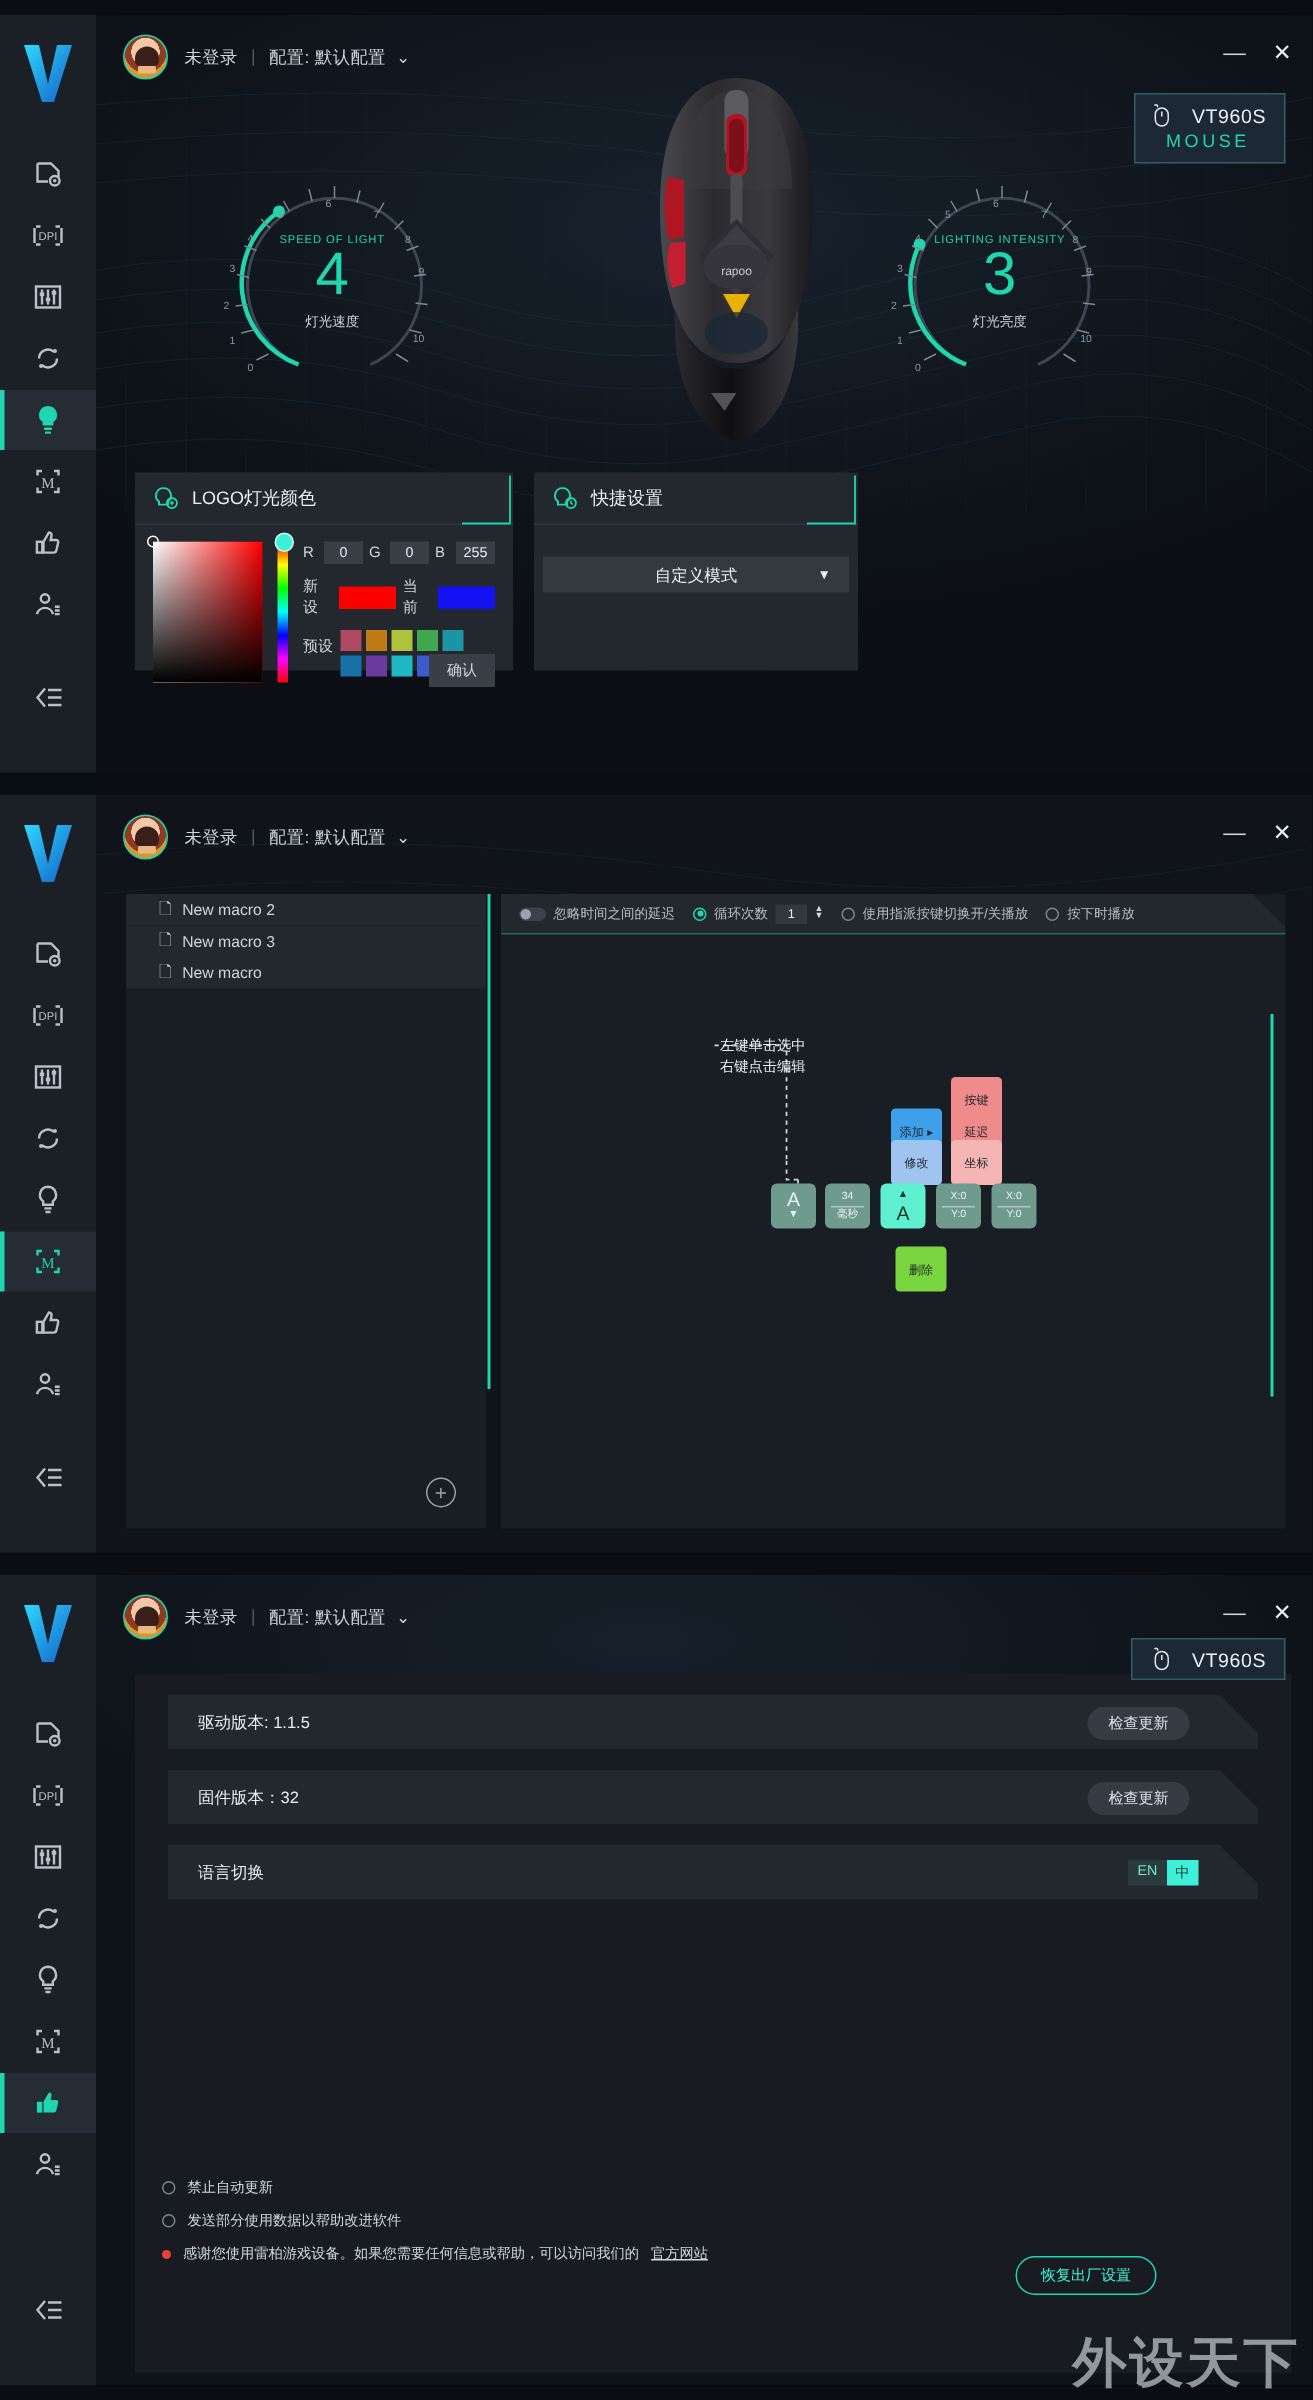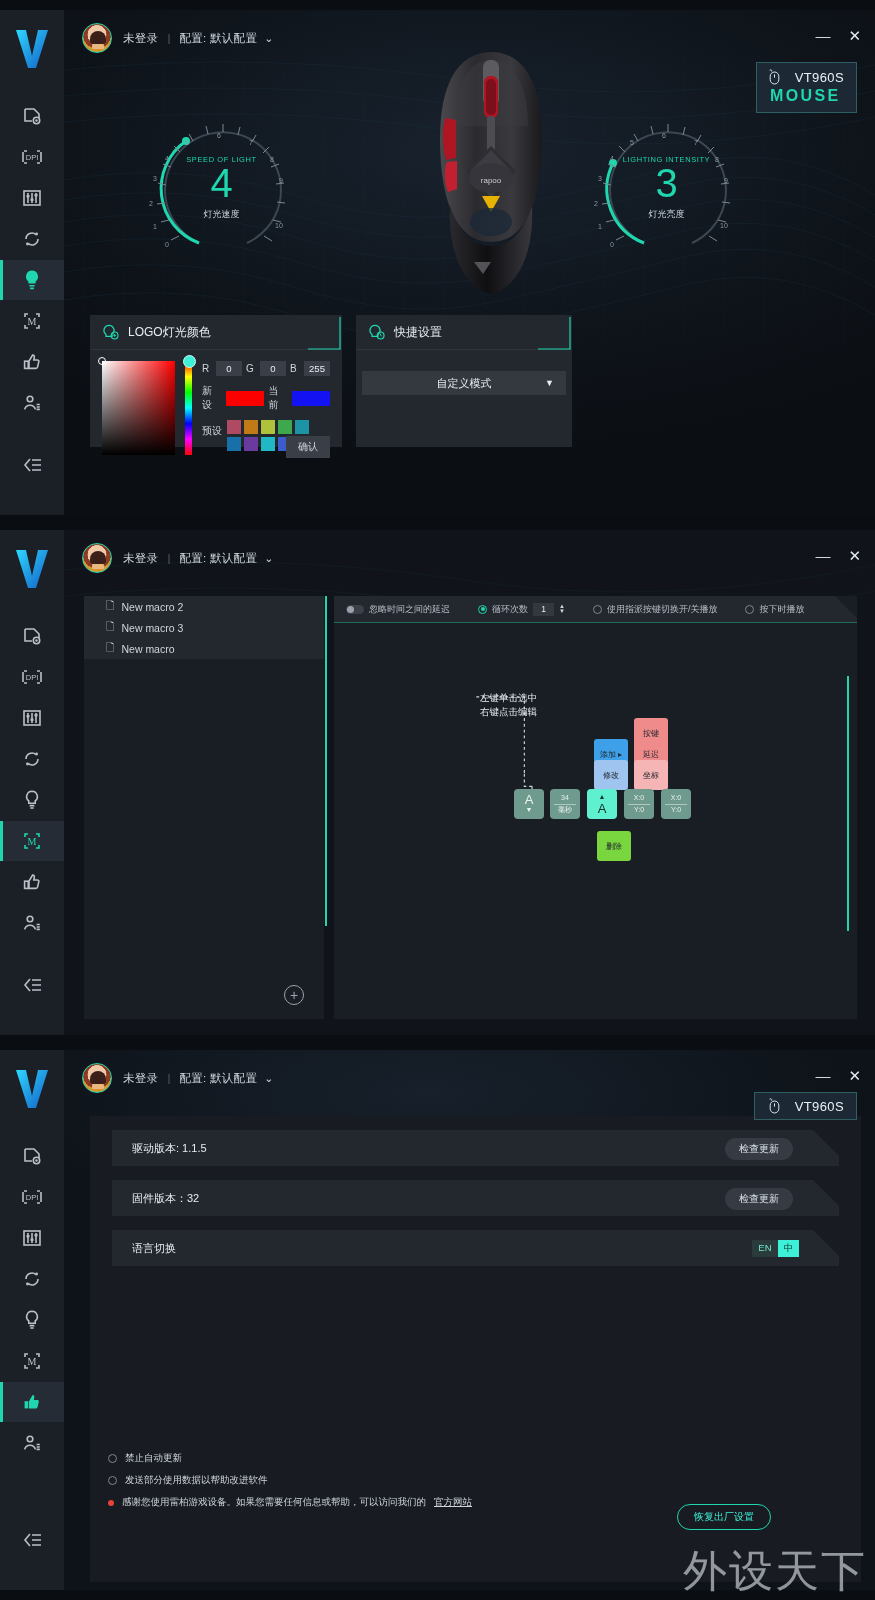--- a/index.html
+++ b/index.html
@@ -82,21 +82,21 @@
   .wbtn.close { color:#e6edf3; }
 
   
   .devbadge {
     position:absolute; right:18px; top:52px; z-index:5;
     background:#1d2835; border:1px solid #2e5f62;
     padding:6px 12px 7px 10px; text-align:center;
   }
   .devrow { display:flex; align-items:center; gap:14px; }
   .devname { font-size:13px; color:#e9f1f7; letter-spacing:.4px;}
-  .devmouse { font-size:16px; font-weight:bold; color:#1fd6ae; letter-spacing:2.4px; margin-top:2px;}
+  .devmouse { font-size:12px; font-weight:normal; color:#1fd6ae; letter-spacing:2.4px; margin-top:2px;}
   .devbadge.small { padding:5px 12px; }
 
   
   .dialwrap { position:absolute; z-index:3; width:165px; height:145px; }
   #dialA { left: 75px; top: 95px; }
   #dialB { left: 520px; top: 95px; }
   .dial-label { position:absolute; left:0; right:0; top:50px; text-align:center;
      font-size:7.5px; color:#1fd6ae; letter-spacing:.6px; }
   .dial-val { position:absolute; left:0; right:0; top:58px; text-align:center;
      font-size:40px; color:#1fd6ae; font-weight:300; line-height:1; }
@@ -165,21 +165,21 @@
   .mrow { height:21px; display:flex; align-items:center; padding-left:22px; font-size:10.5px; color:#cfd6dd; cursor:pointer; }
   .mrow .fi { margin-right:7px; }
   .mrow.sel { background:#23272e; }
   .addbtn { position:absolute; right:20px; bottom:14px; width:20px; height:20px;
      border:1.3px solid #9aa3ad; border-radius:50%; color:#9aa3ad; font-size:14px;
      display:flex; align-items:center; justify-content:center; line-height:1; cursor:pointer;}
   .macro-main { flex:1 1 auto; background:#191d24; position:relative; }
   .macro-main::after{ content:""; position:absolute; right:8px; top:80px; width:2px; height:255px; background:#1fd6ae;}
   .mtoolbar {
     position:relative; height:26px; background:#23272e; display:flex; align-items:center;
-    padding-left:12px; gap:28px; font-size:9px; color:#b6bec7;
+    padding-left:12px; gap:12px; font-size:9px; color:#b6bec7;
     clip-path: polygon(0 0, calc(100% - 22px) 0, 100% 22px, 100% 100%, 0 100%);
   }
   .toggle { width:18px; height:9px; border-radius:5px; background:#3c4048; position:relative; cursor:pointer;}
   .toggle::after{ content:""; position:absolute; left:1px; top:1px; width:7px; height:7px; border-radius:50%; background:#9aa3ad;}
   .radio { width:9px; height:9px; border-radius:50%; border:1.2px solid #7c858f; display:inline-block; position:relative; cursor:pointer;}
   .radio.on { border-color:#1fd6ae; }
   .radio.on::after{ content:""; position:absolute; left:1.6px; top:1.6px; width:4px; height:4px; border-radius:50%; background:#1fd6ae;}
   .titem { display:flex; align-items:center; gap:5px; }
   .spin { width:21px; height:13px; background:#33383f; color:#e6edf3; font-size:8.5px;
      display:flex; align-items:center; justify-content:center; }
@@ -216,21 +216,21 @@
   .lang.on  { background:#3ff0d8; color:#10342c; }
   .opt-list { position:absolute; left:18px; bottom:64px;margin-top:24px; }
   .optrow { display:flex; align-items:center; gap:8px; margin-bottom:9px; font-size:9.5px; color:#cfd6dd; }
   .dot-red { width:6px; height:6px; border-radius:50%; background:#e8413a; }
   .link { color:#cfd6dd; text-decoration:underline; cursor:pointer;}
   .resetbtn { position:absolute; right:90px; bottom:52px; border:1px solid #1fd6ae; color:#3ff0d8;
      border-radius:13px; font-size:10px; padding:5px 16px; cursor:pointer; }
 
   
   .wm { position:absolute; right:8px; bottom:8px; z-index:30; text-align:center; pointer-events:none; }
-  .wm1 { font-size:44px; font-weight:normal; color:rgba(222,228,234,.62); line-height:.95; letter-spacing:2px;}
+  .wm1 { font-size:36px; font-weight:bold; color:rgba(222,228,234,.62); line-height:.95; letter-spacing:2px;}
   .wm2 { font-size:25px; font-weight:bold; color:rgba(236,241,246,.75); letter-spacing:1px;}
 </style>
 </head>
 <body>
 
 <div class="window" id="win1">
 
   <div class="sidebar">
     <svg class="logo" viewBox="0 0 40 44">
       <defs>

